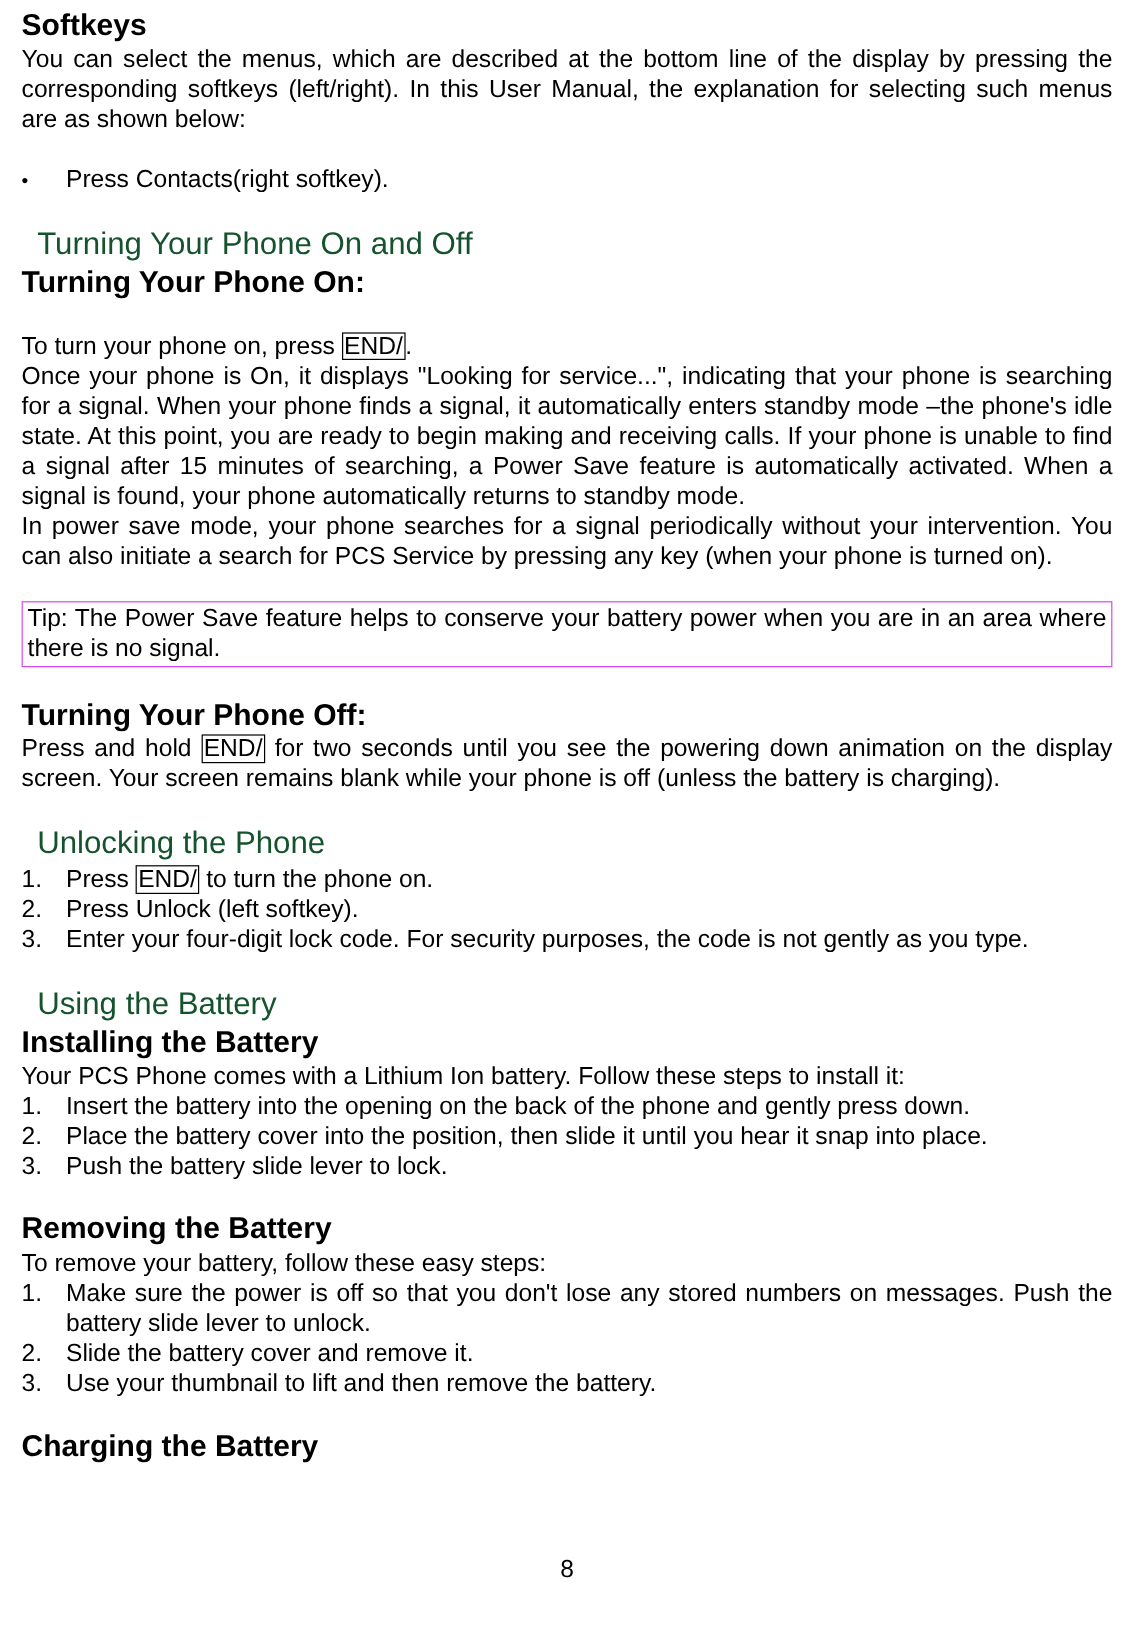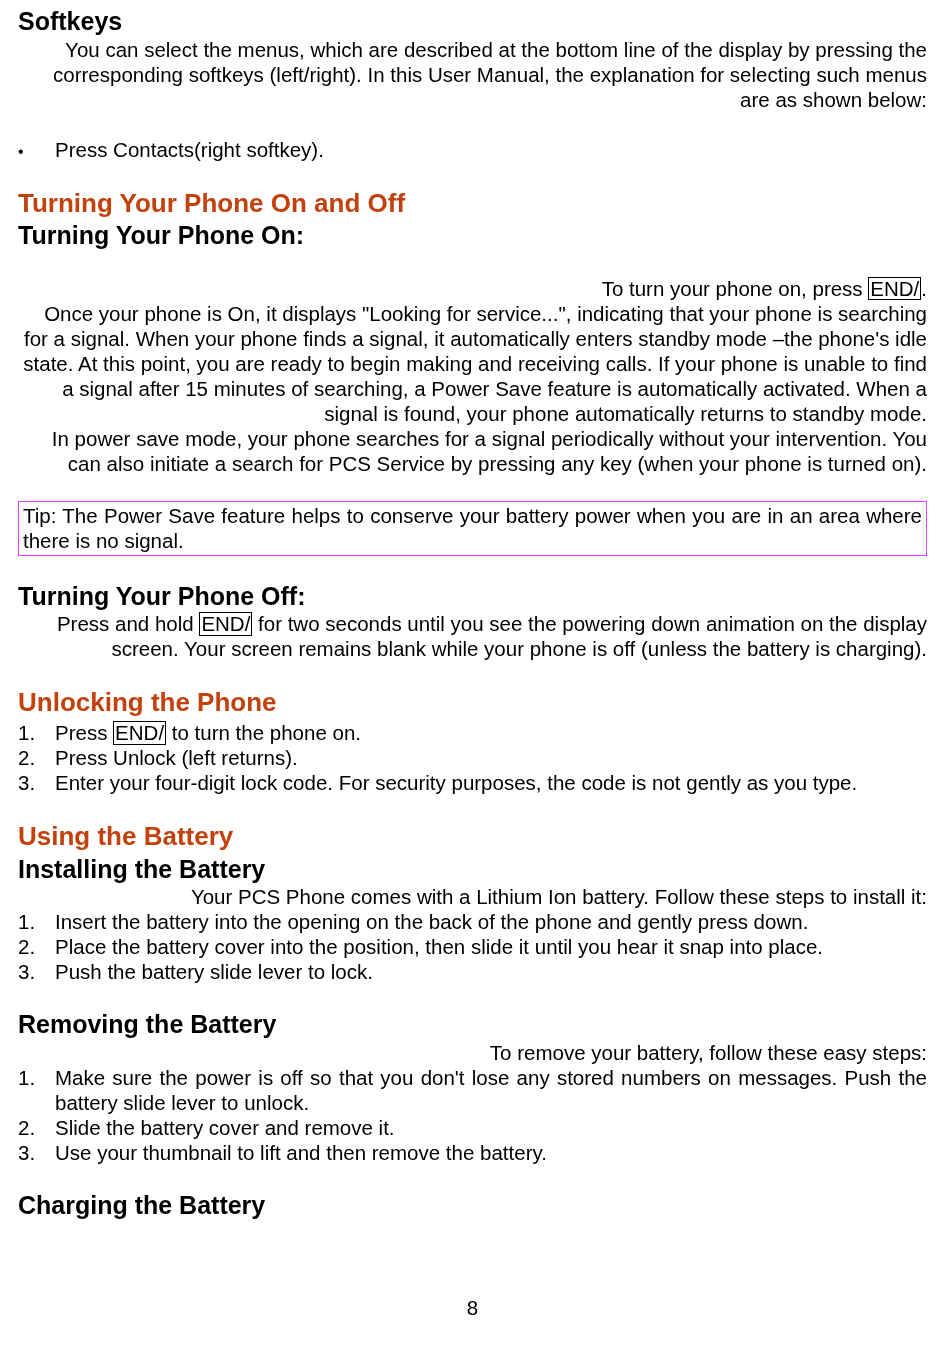--- a/index.html
+++ b/index.html
@@ -16,32 +16,32 @@
       width: 945px;
       padding: 6px 18px 20px 18px;
     }
     .bold {
       font-weight: normal;
     }
     .justify {
       text-align: justify;
     }
     .red-heading {
-      color: #c2410c;
-      font-weight: bold;
+      color: #14532d;
+      font-weight: normal;
       font-size: 26px;
       line-height: 1.3;
+      margin-left: 13px;
     }
     .sub-heading {
       font-weight: bold;
       font-size: 25px;
     }
     .para {
       margin-bottom: 0;
-      text-align: right;
     }
     .spacer {
       height: 25px;
     }
     .bullet-row {
       display: flex;
       align-items: baseline;
     }
     .bullet-dot {
       width: 37px;
@@ -115,21 +115,21 @@
 <div class="red-heading">Unlocking the Phone</div>
 <div class="num-row">
   <div class="num">1.</div>
   <div class="num-text">
     <span>Press </span><span class="boxed-key">END/</span><span> to turn the phone on.</span>
   </div>
 </div>
 <div class="num-row">
   <div class="num">2.</div>
   <div class="num-text">
-    <span>Press </span><span class="bold">Unlock</span><span> (left returns).</span>
+    <span>Press </span><span class="bold">Unlock</span><span> (left softkey).</span>
   </div>
 </div>
 <div class="num-row">
   <div class="num">3.</div>
   <div class="num-text">Enter your four-digit lock code. For security purposes, the code is not gently as you type.</div>
 </div>
 <div class="spacer"></div>
 
 <div class="red-heading">Using the Battery</div>
 <div class="sub-heading">Installing the Battery</div>

